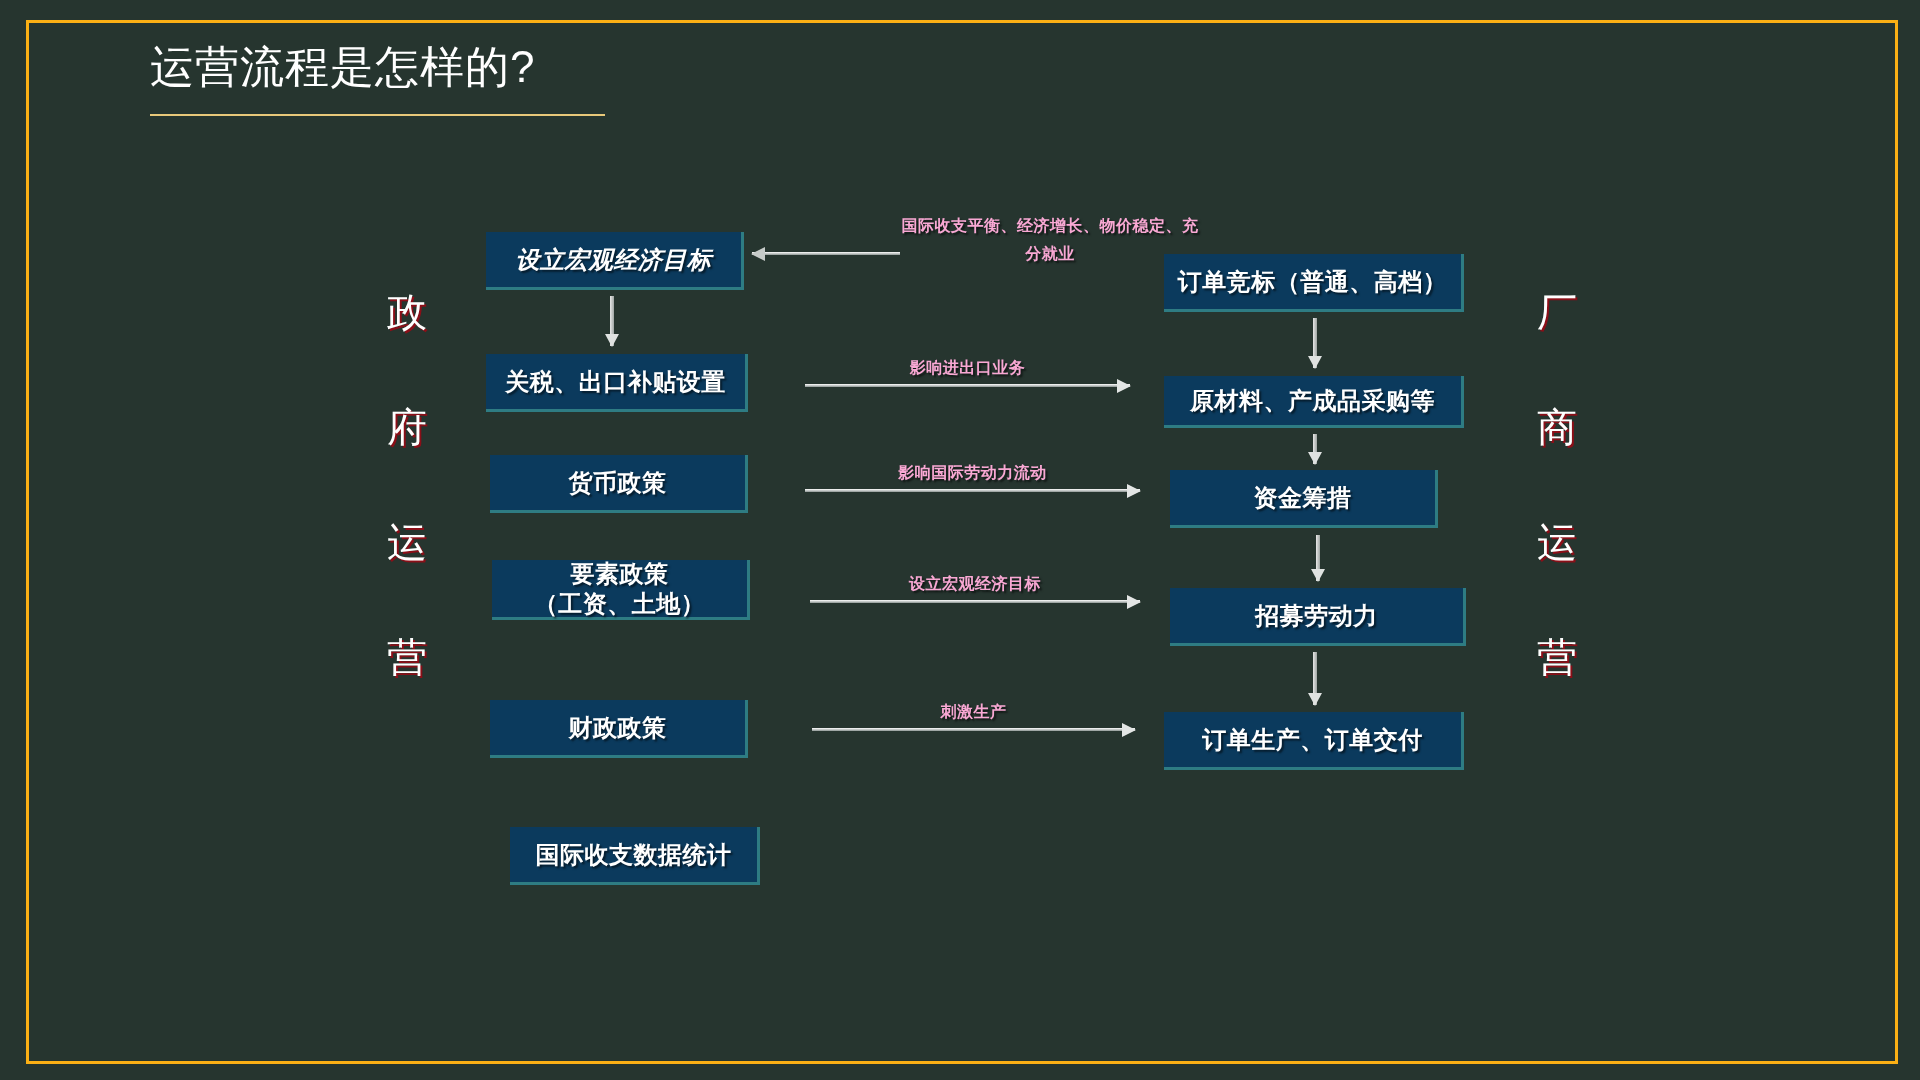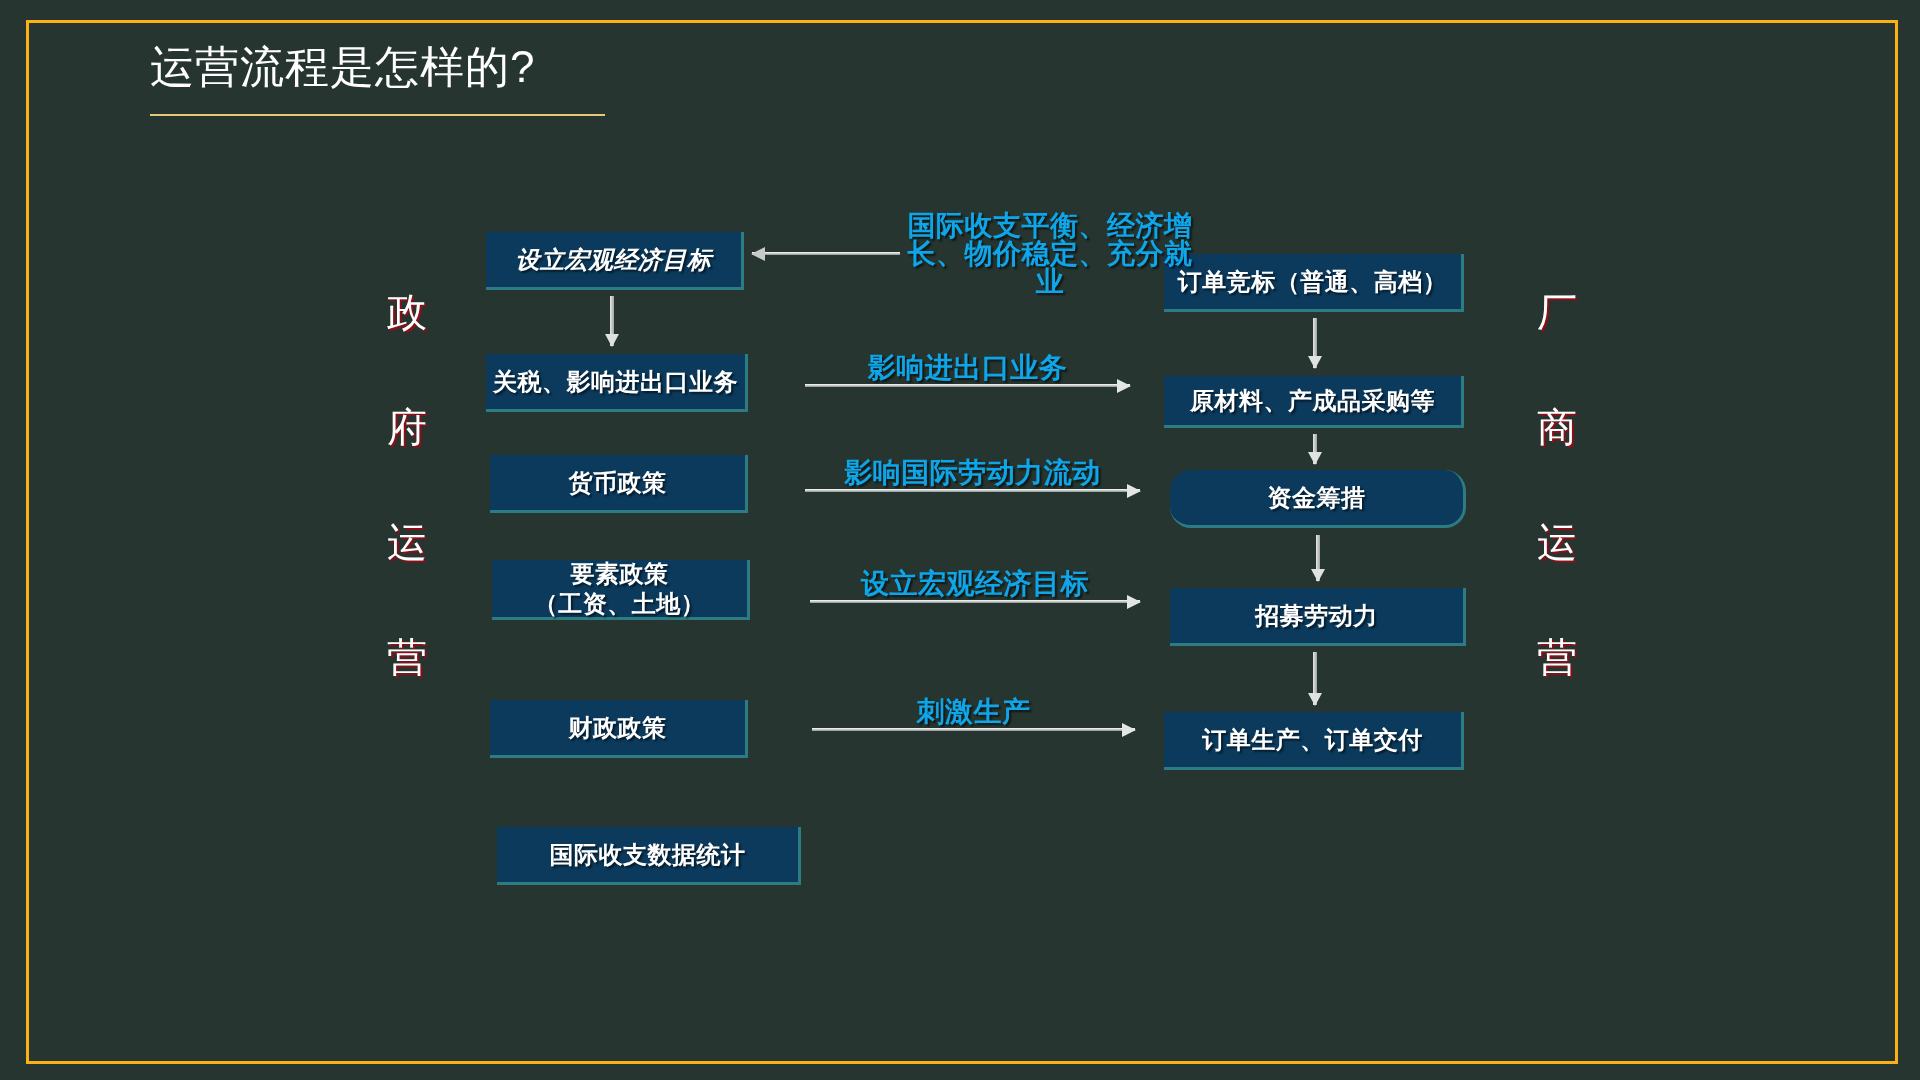--- a/index.html
+++ b/index.html
@@ -75,26 +75,26 @@
     letter-spacing:0.5px;
     text-shadow:2px 2px 2px rgba(0,0,0,.55);
   }
 
   
   #box-goal       { left:486px; top:232px;  width:258px; height:58px;font-style:italic; }
   #box-tariff     { left:486px; top:354px;  width:262px; height:58px; }
   #box-monetary   { left:490px; top:455px;  width:258px; height:58px; }
   #box-factor     { left:492px; top:560px;  width:258px; height:60px; }
   #box-fiscal     { left:490px; top:700px;  width:258px; height:58px; }
-  #box-bop        { left:497px; top:827px;  width:304px; height:58px; }
+  #box-bop        { left:510px; top:827px;  width:250px; height:58px; }
 
   
   #box-bid        { left:1164px; top:254px; width:300px; height:58px; }
   #box-material   { left:1164px; top:376px; width:300px; height:52px; }
-  #box-funding    { left:1170px; top:470px; width:296px; height:58px;border-radius:21px; }
+  #box-funding    { left:1170px; top:470px; width:268px; height:58px; }
   #box-labor      { left:1170px; top:588px; width:296px; height:58px; }
   #box-delivery   { left:1164px; top:712px; width:300px; height:58px; }
 
   
   .varrow{
     position:absolute;
     width:14px;
   }
   .varrow .shaft{
     position:absolute;
@@ -117,22 +117,22 @@
   #varrow-fund-labor    { left:1311px; top:535px; height:46px; }
   #varrow-labor-deliv   { left:1308px; top:652px; height:53px; }
 
   
   .harrow-group{ position:absolute; }
   .harrow-label{
     position:absolute;
     left:0; bottom:100%;
     width:100%;
     text-align:center;
-    color:#0ea5e9;
-    font-size:28px;
+    color:#f9a8d4;
+    font-size:16px;
     font-weight:bold;
     line-height:28px;
     letter-spacing:0.5px;
     text-shadow:2px 2px 2px rgba(0,0,0,.6);
     padding-bottom:2px;
     white-space:nowrap;
   }
   .harrow-line{
     position:absolute;
     left:0; top:0;
@@ -191,21 +191,21 @@
 </div>
 
 <div id="label-firm" class="side-label">
   <span class="ch">厂</span>
   <span class="ch">商</span>
   <span class="ch">运</span>
   <span class="ch">营</span>
 </div>
 
 <div id="box-goal" class="pbox">设立宏观经济目标</div>
-<div id="box-tariff" class="pbox">关税、影响进出口业务</div>
+<div id="box-tariff" class="pbox">关税、出口补贴设置</div>
 <div id="box-monetary" class="pbox">货币政策</div>
 <div id="box-factor" class="pbox" style="white-space:pre-line">要素政策
 （工资、土地）</div>
 <div id="box-fiscal" class="pbox">财政政策</div>
 <div id="box-bop" class="pbox">国际收支数据统计</div>
 
 <div id="box-bid" class="pbox">订单竞标（普通、高档）</div>
 <div id="box-material" class="pbox">原材料、产成品采购等</div>
 <div id="box-funding" class="pbox">资金筹措</div>
 <div id="box-labor" class="pbox">招募劳动力</div>

